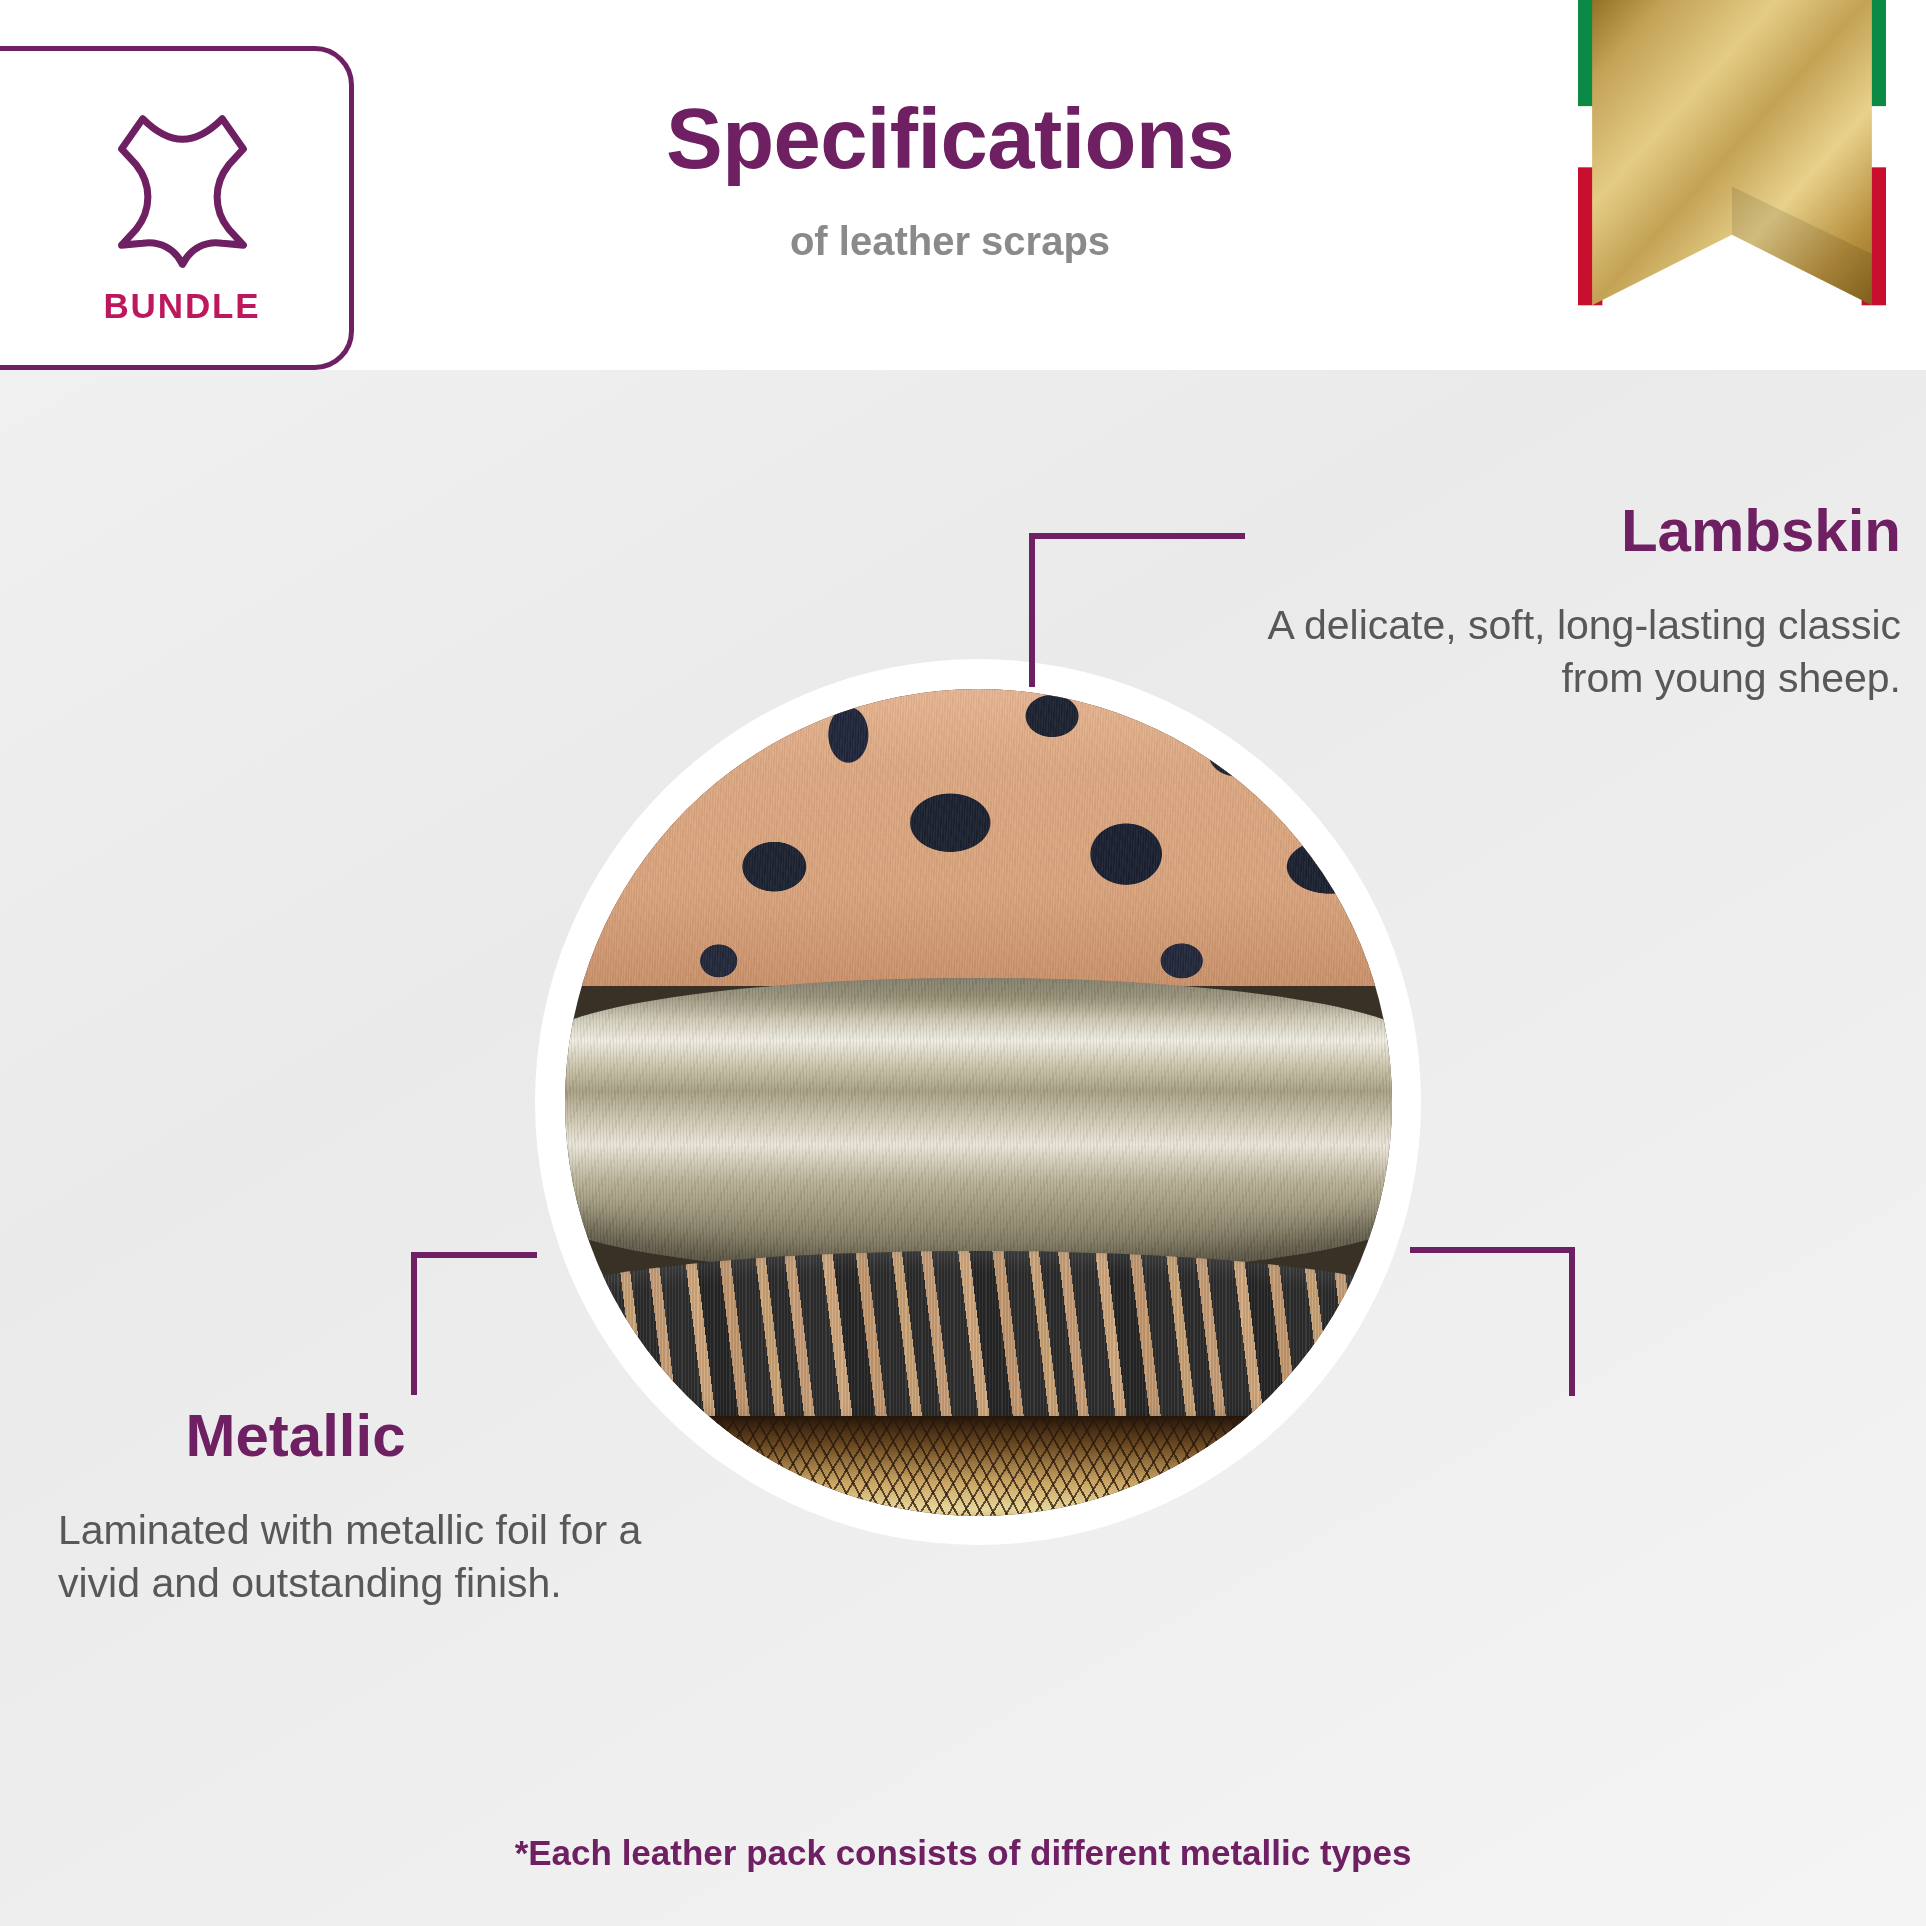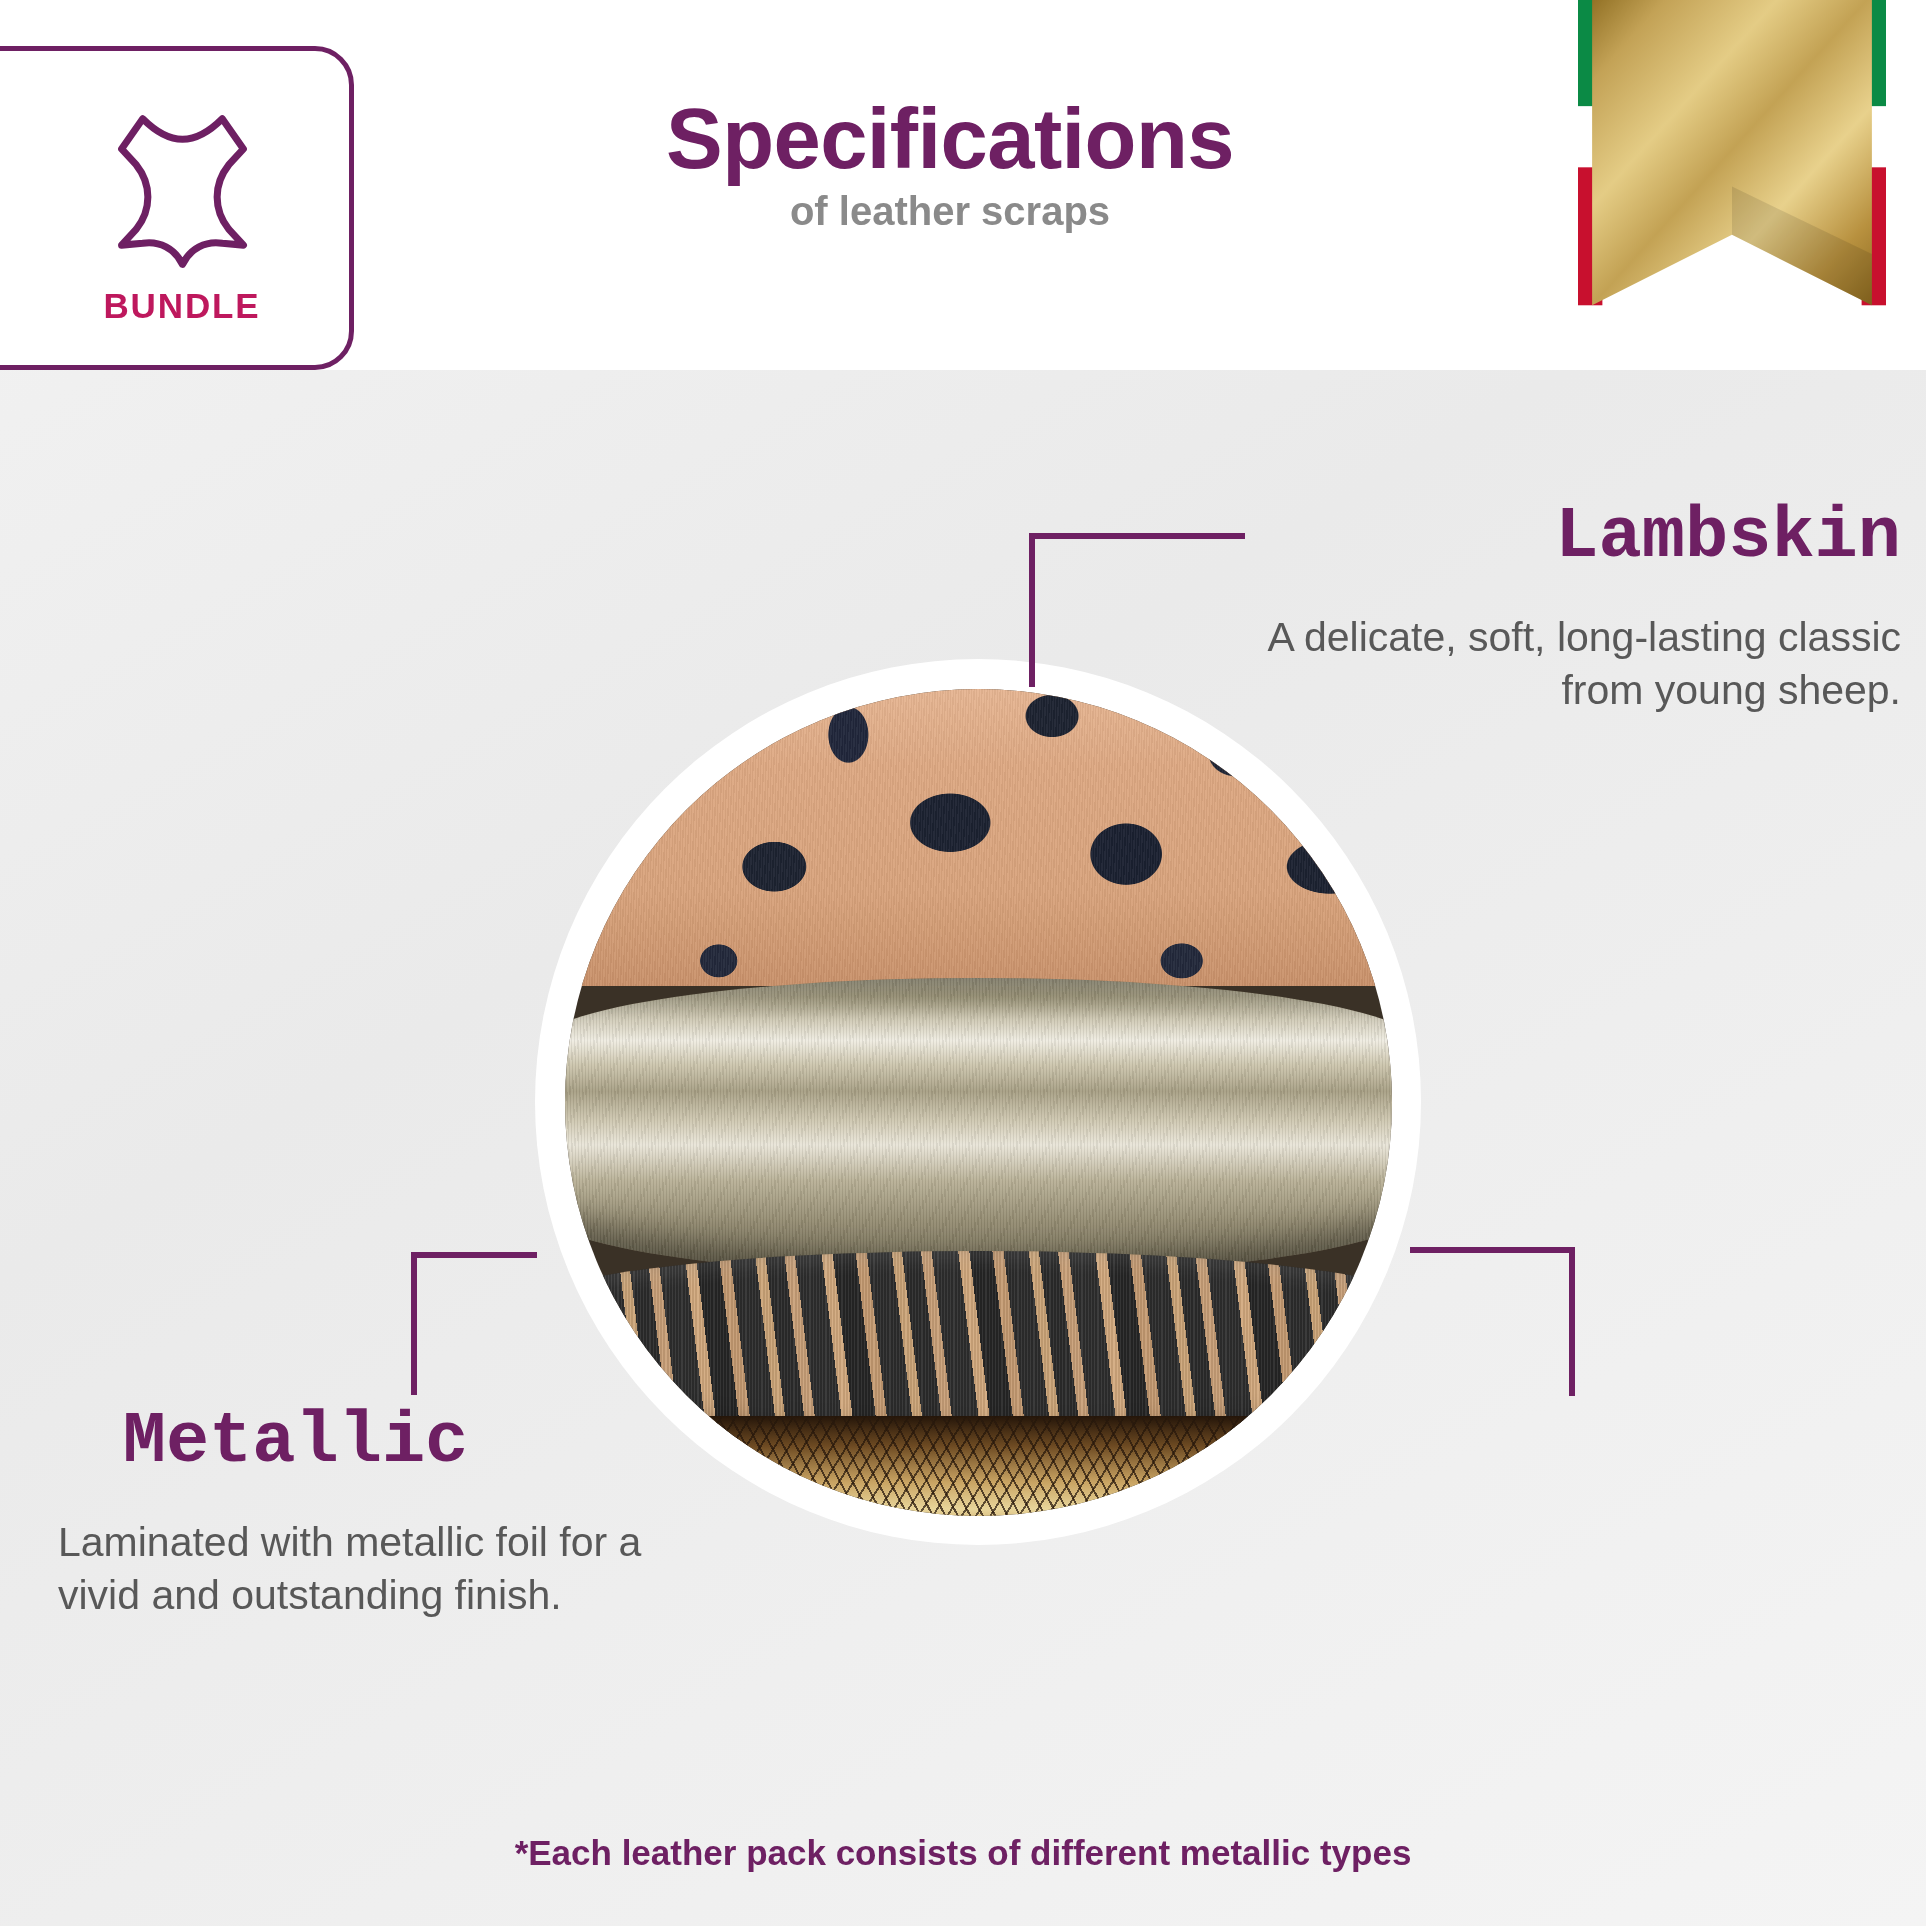--- a/index.html
+++ b/index.html
@@ -50,21 +50,21 @@
     position: absolute; left: 398px; top: 96px;
     width: 1104px; text-align: center;
   }
   .title-main {
     font-size: 85px; font-weight: 700;
     color: #6E2063; line-height: 1.0;
     letter-spacing: -0.6px;
   }
   .title-sub {
     font-size: 40px; font-weight: 700;
-    color: #8a8a8a; margin-top: 8px;
+    color: #8a8a8a; margin-top: 38px;
   }
 
   
   .ribbon {
     position: absolute;
     left: 1578px; top: -6.4px;
     width: 308px; height: 312px;
   }
   .ribbon svg { display: block; }
   .ribbon-text {
@@ -180,22 +180,22 @@
   .lead-lamb-v { left: 1029px; top: 533px; width: 5.8px; height: 154px; }
 
   .lead-met-h  { left: 411px;  top: 1252px; width: 126px; height: 5.8px; }
   .lead-met-v  { left: 411px;  top: 1252px; width: 5.8px;  height: 143px; }
 
   .lead-sued-h { left: 1410px; top: 1247px; width: 164px; height: 5.8px; }
   .lead-sued-v { left: 1569px; top: 1247px; width: 5.8px;  height: 149px; }
 
   
   .callout-title {
-    font-size: 72px; font-weight: 700;
-    color: #6E2063; line-height: 1.0; font-family: Liberation Mono, monospace;
+    font-size: 60px; font-weight: 700;
+    color: #6E2063; line-height: 1.0;
   }
   .callout-body {
     font-size: 41px; font-weight: 400;
     color: #585858; line-height: 1.30;
     margin-top: 38px;
   }
 
   .co-lambskin {
     position: absolute; left: 1246px; top: 501px;
     width: 655px; text-align: right;

